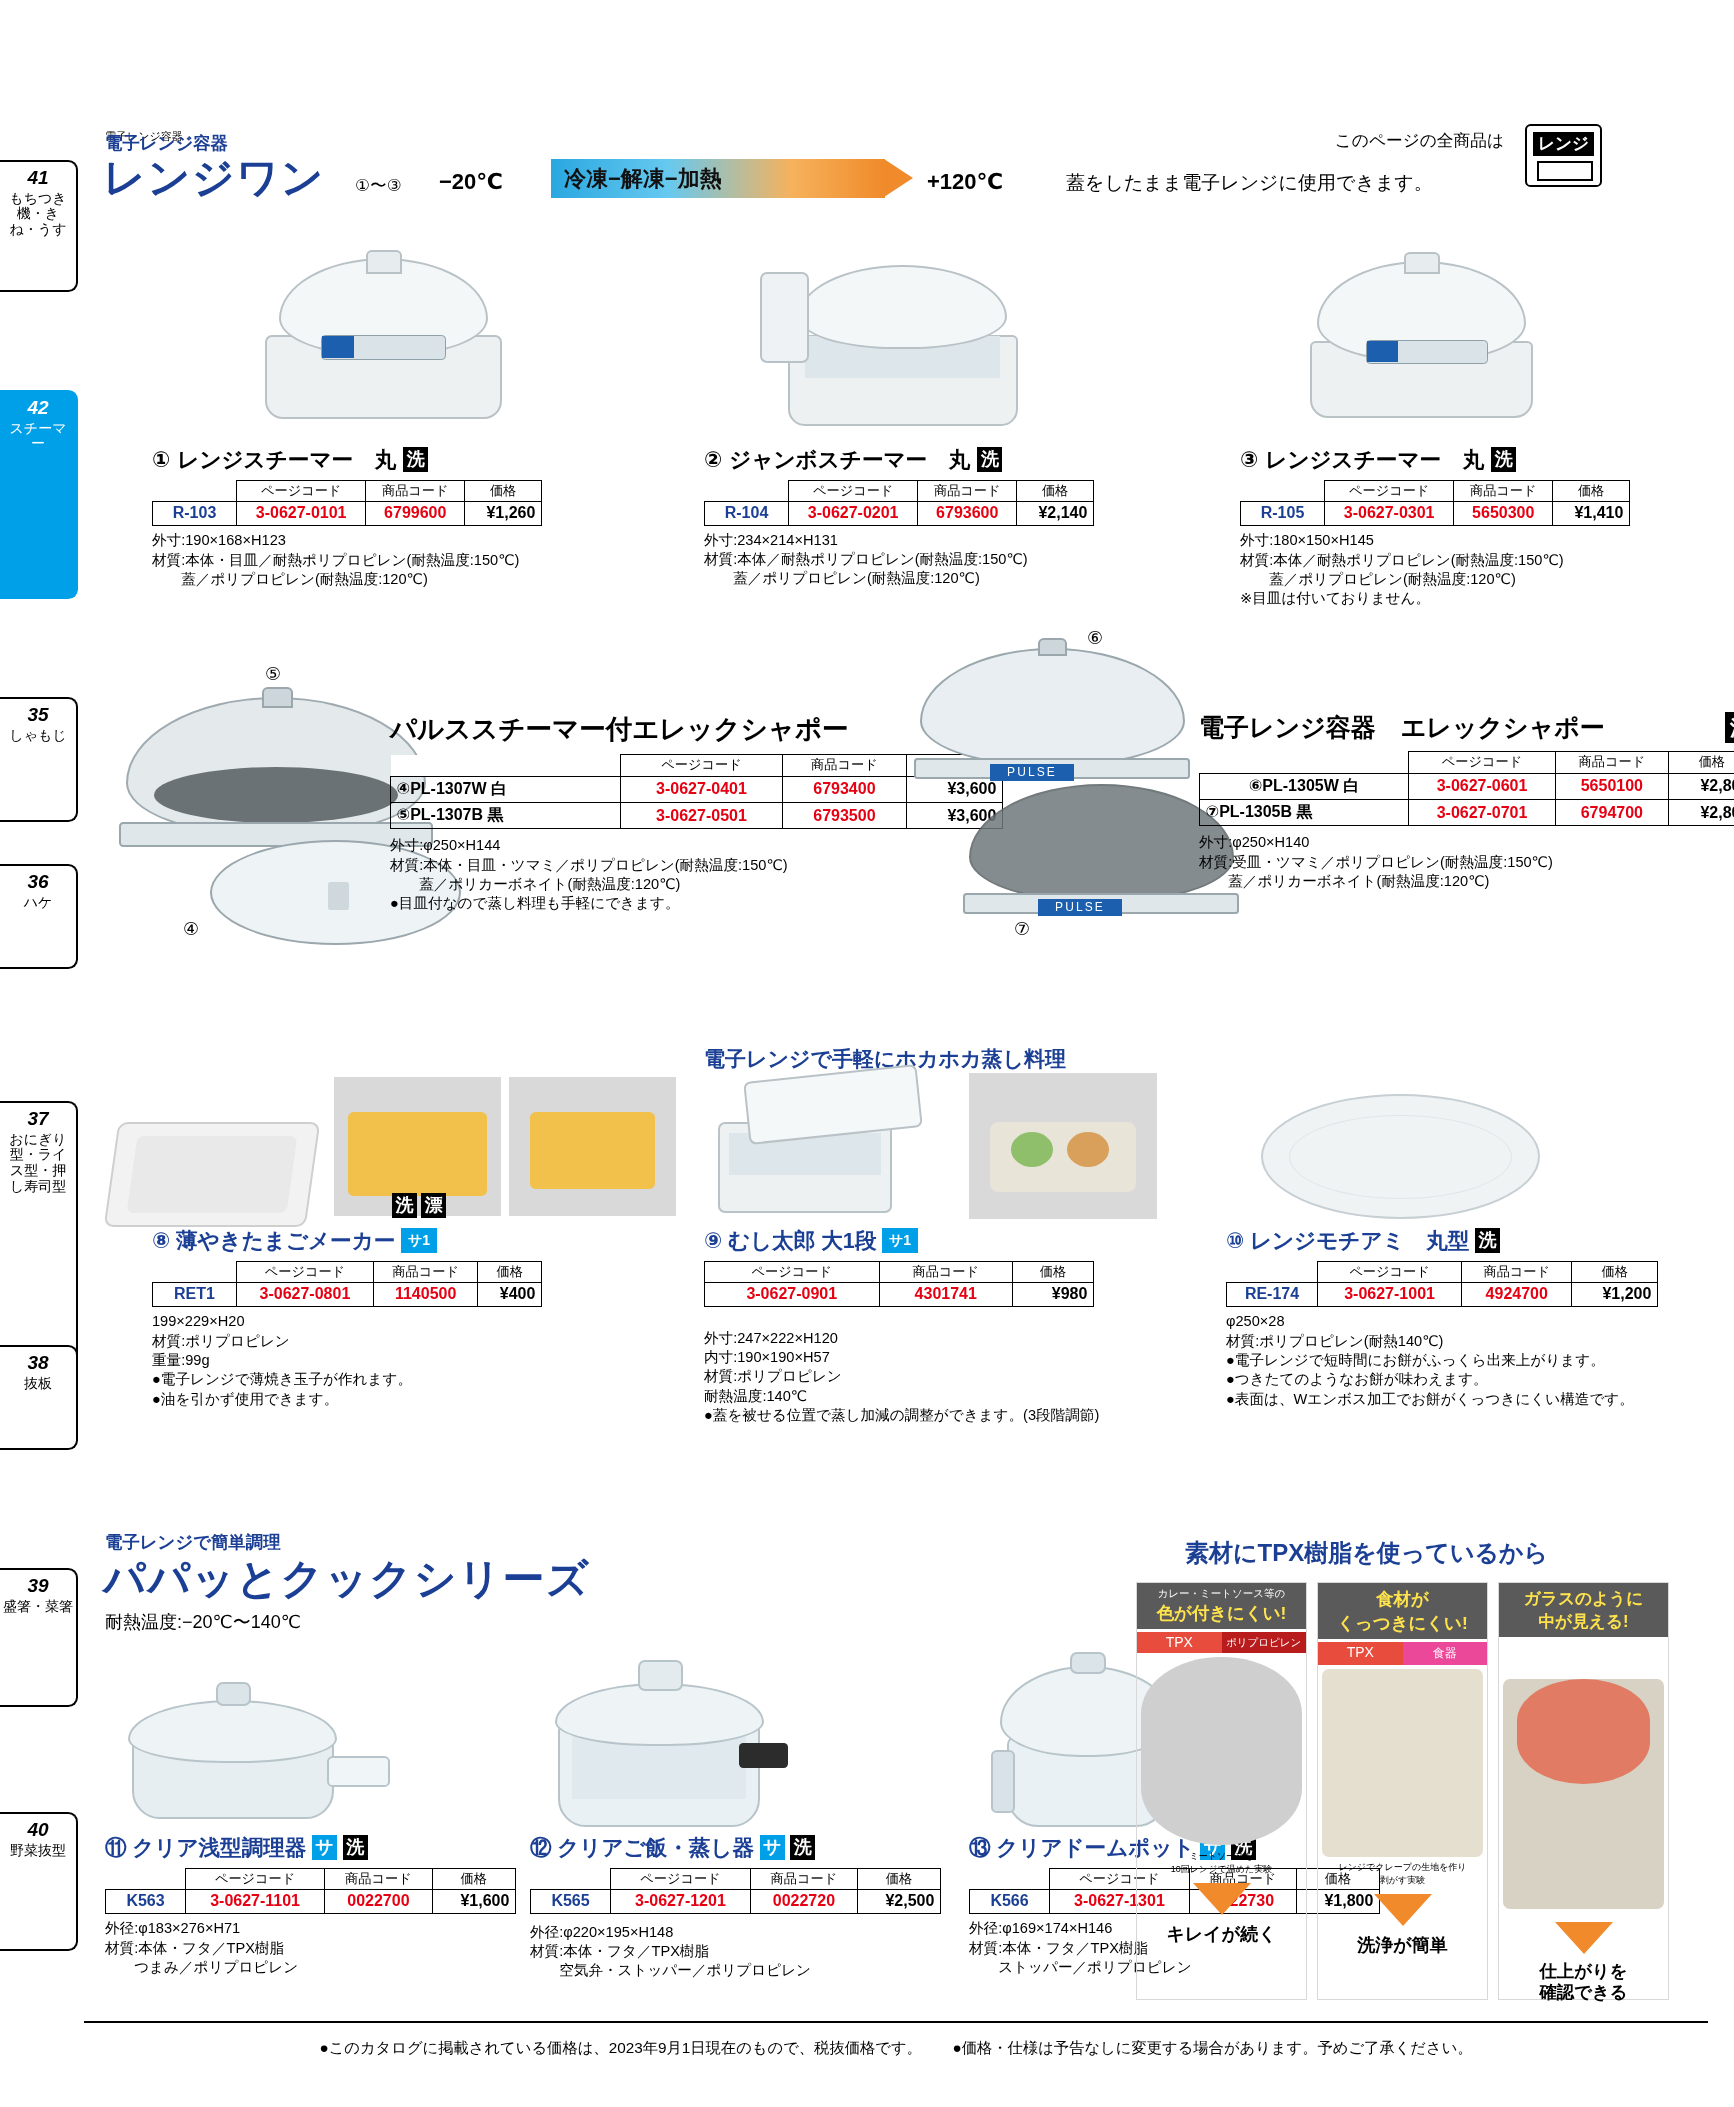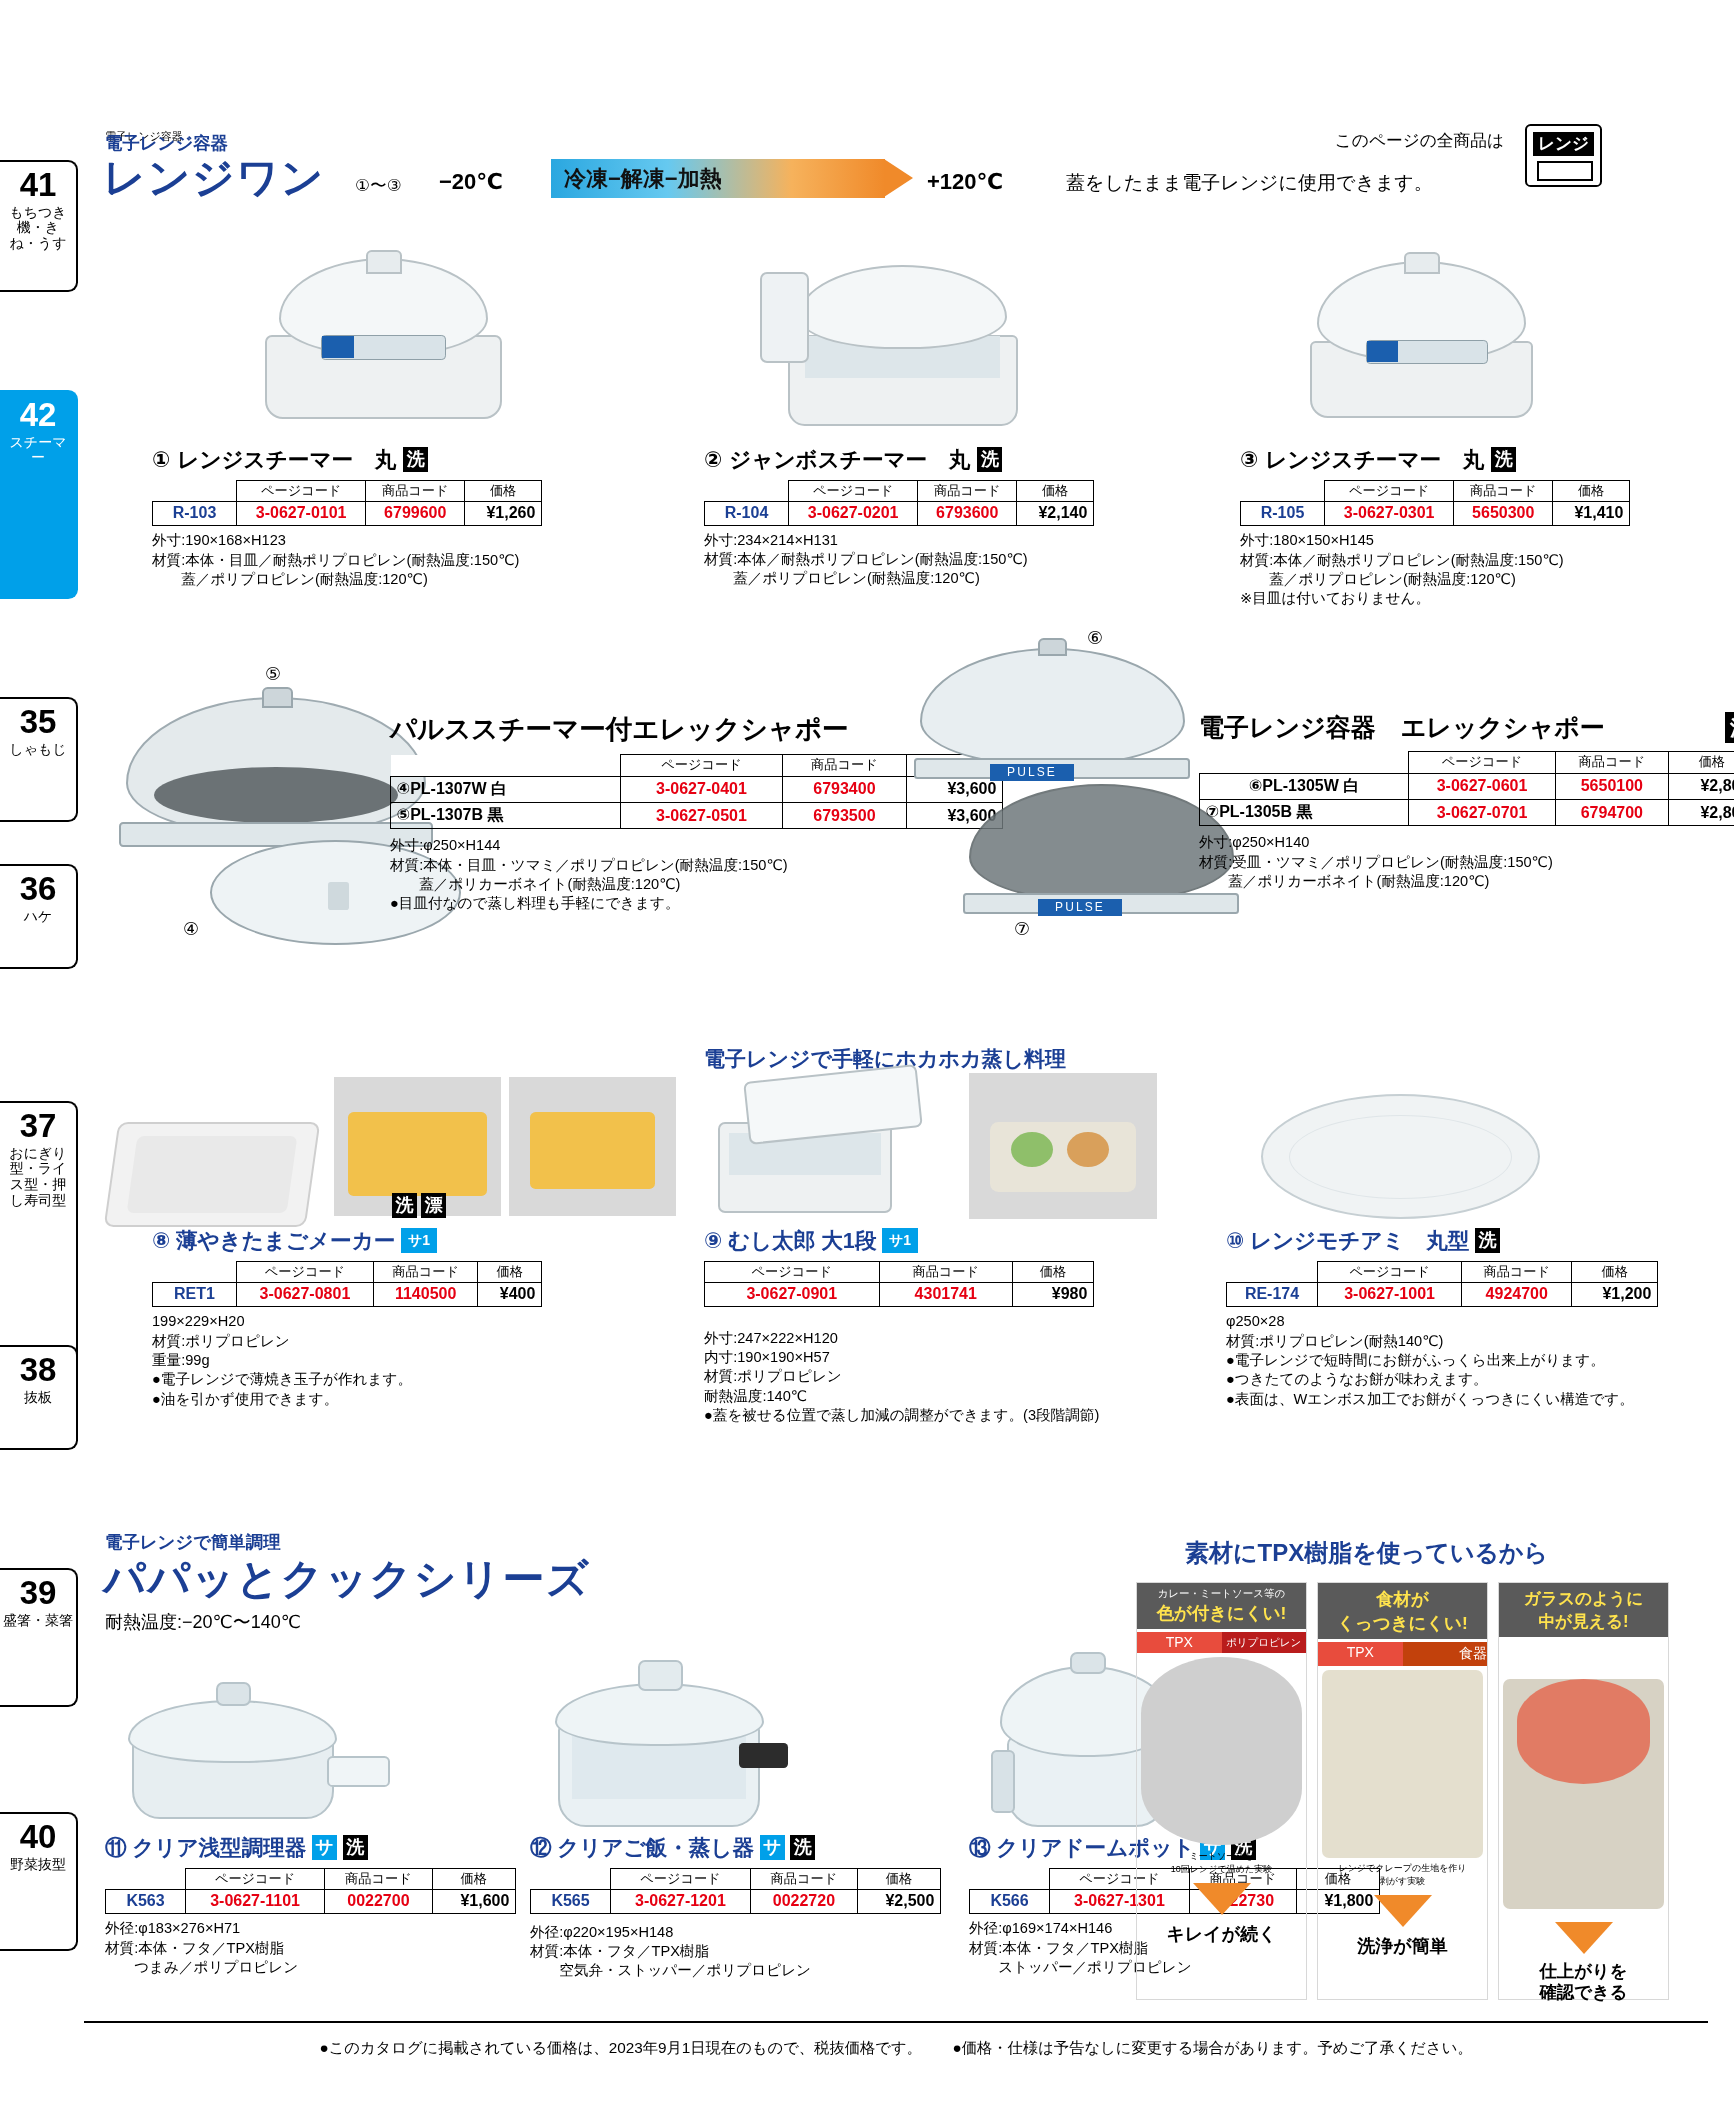--- a/index.html
+++ b/index.html
@@ -14,21 +14,21 @@
   .page { position: relative; width: 1734px; height: 2108px; overflow: hidden; }
 
   
   .hdr-bar { position:absolute; left:0; top:0; width:1734px; height:111px; }
   .hdr-red { position:absolute; left:0; top:12.5px; width:209px; height:82px; background:#e60012; }
   .hdr-num { position:absolute; left:42px; top:33px; font-size:46px; font-weight:bold; color:#fff; letter-spacing:0.7px;}
   .hdr-title { position:absolute; left:230px; top:35px; font-size:39px; font-weight:bold; color:#000; letter-spacing:1.4px;}
   .hdr-rule { position:absolute; left:0; top:106px; width:1734px; height:3.5px; background:#000; }
   .tab { position:absolute; left:0; width:78px; background:#fff; border:2.1px solid #000; border-left:none;
          border-radius:0 9.8px 9.8px 0; text-align:center; }
-  .tab .n { font-size:33px; font-weight:bold; line-height:1.0; padding-top:5.6px; }
+  .tab .n { font-size:19px; font-weight:bold; line-height:1.0; padding-top:5.6px;font-style:italic; }
   .tab .t { font-size:14px; line-height:1.12; padding:4.2px 2.8px 5.6px 2.8px; letter-spacing:0px;}
   .tab.active { background:#00a0e9; border-color:#00a0e9; color:#fff; }
   .tab.active .n, .tab.active .t { color:#fff; }
 
   
   .sec-label { font-size:17.4px; font-weight:bold; color:#1b3f94; }
   .sec-title { font-size:42px; font-weight:bold; color:#1b3f94; letter-spacing:1.4px;}
 
   
   .abs { position:absolute; }
@@ -588,21 +588,21 @@
     <div style="font-size:18px; font-weight:bold; text-align:center; margin-top:7px;">キレイが続く</div>
   </div>
 
   <div class="abs" style="left:1317px; top:1582px; width:171px; height:418px; border:1.4px solid #d8d8d8;">
     <div style="background:#5a5a5a; color:#fff; padding:4.2px 2.8px; text-align:center;">
       <div style="font-size:17.4px; font-weight:bold; color:#ffe34d; white-space:pre-line;">食材が
 くっつきにくい!</div>
     </div>
     <div style="display:flex; margin-top:2.8px;">
       <div style="flex:1; background:#e84c3d; color:#fff; font-size:14px; text-align:center; padding:2.1px 0;">TPX</div>
-      <div style="flex:1; background:#c2410c; color:#fff; font-size:14px; text-align:right; padding:2.8px 0;">食器</div>
+      <div style="flex:1; background:#ec4899; color:#fff; font-size:12px; text-align:center; padding:2.8px 0;">食器</div>
     </div>
     <div style="margin:4.2px; height:188px; background:#e4dfce; border-radius:7px;"></div>
     <div style="font-size:9px; text-align:center; white-space:pre-line;">レンジでクレープの生地を作り
 剥がす実験</div>
     <div style="margin:7px auto 0 auto; width:0;height:0;border-left:29px solid transparent;border-right:29px solid transparent;border-top:32px solid #f08a2a;"></div>
     <div style="font-size:18px; font-weight:bold; text-align:center; margin-top:7px;">洗浄が簡単</div>
   </div>
 
   <div class="abs" style="left:1498px; top:1582px; width:171px; height:418px; border:1.4px solid #d8d8d8;">
     <div style="background:#5a5a5a; color:#fff; padding:4.2px 2.8px; text-align:center;">

